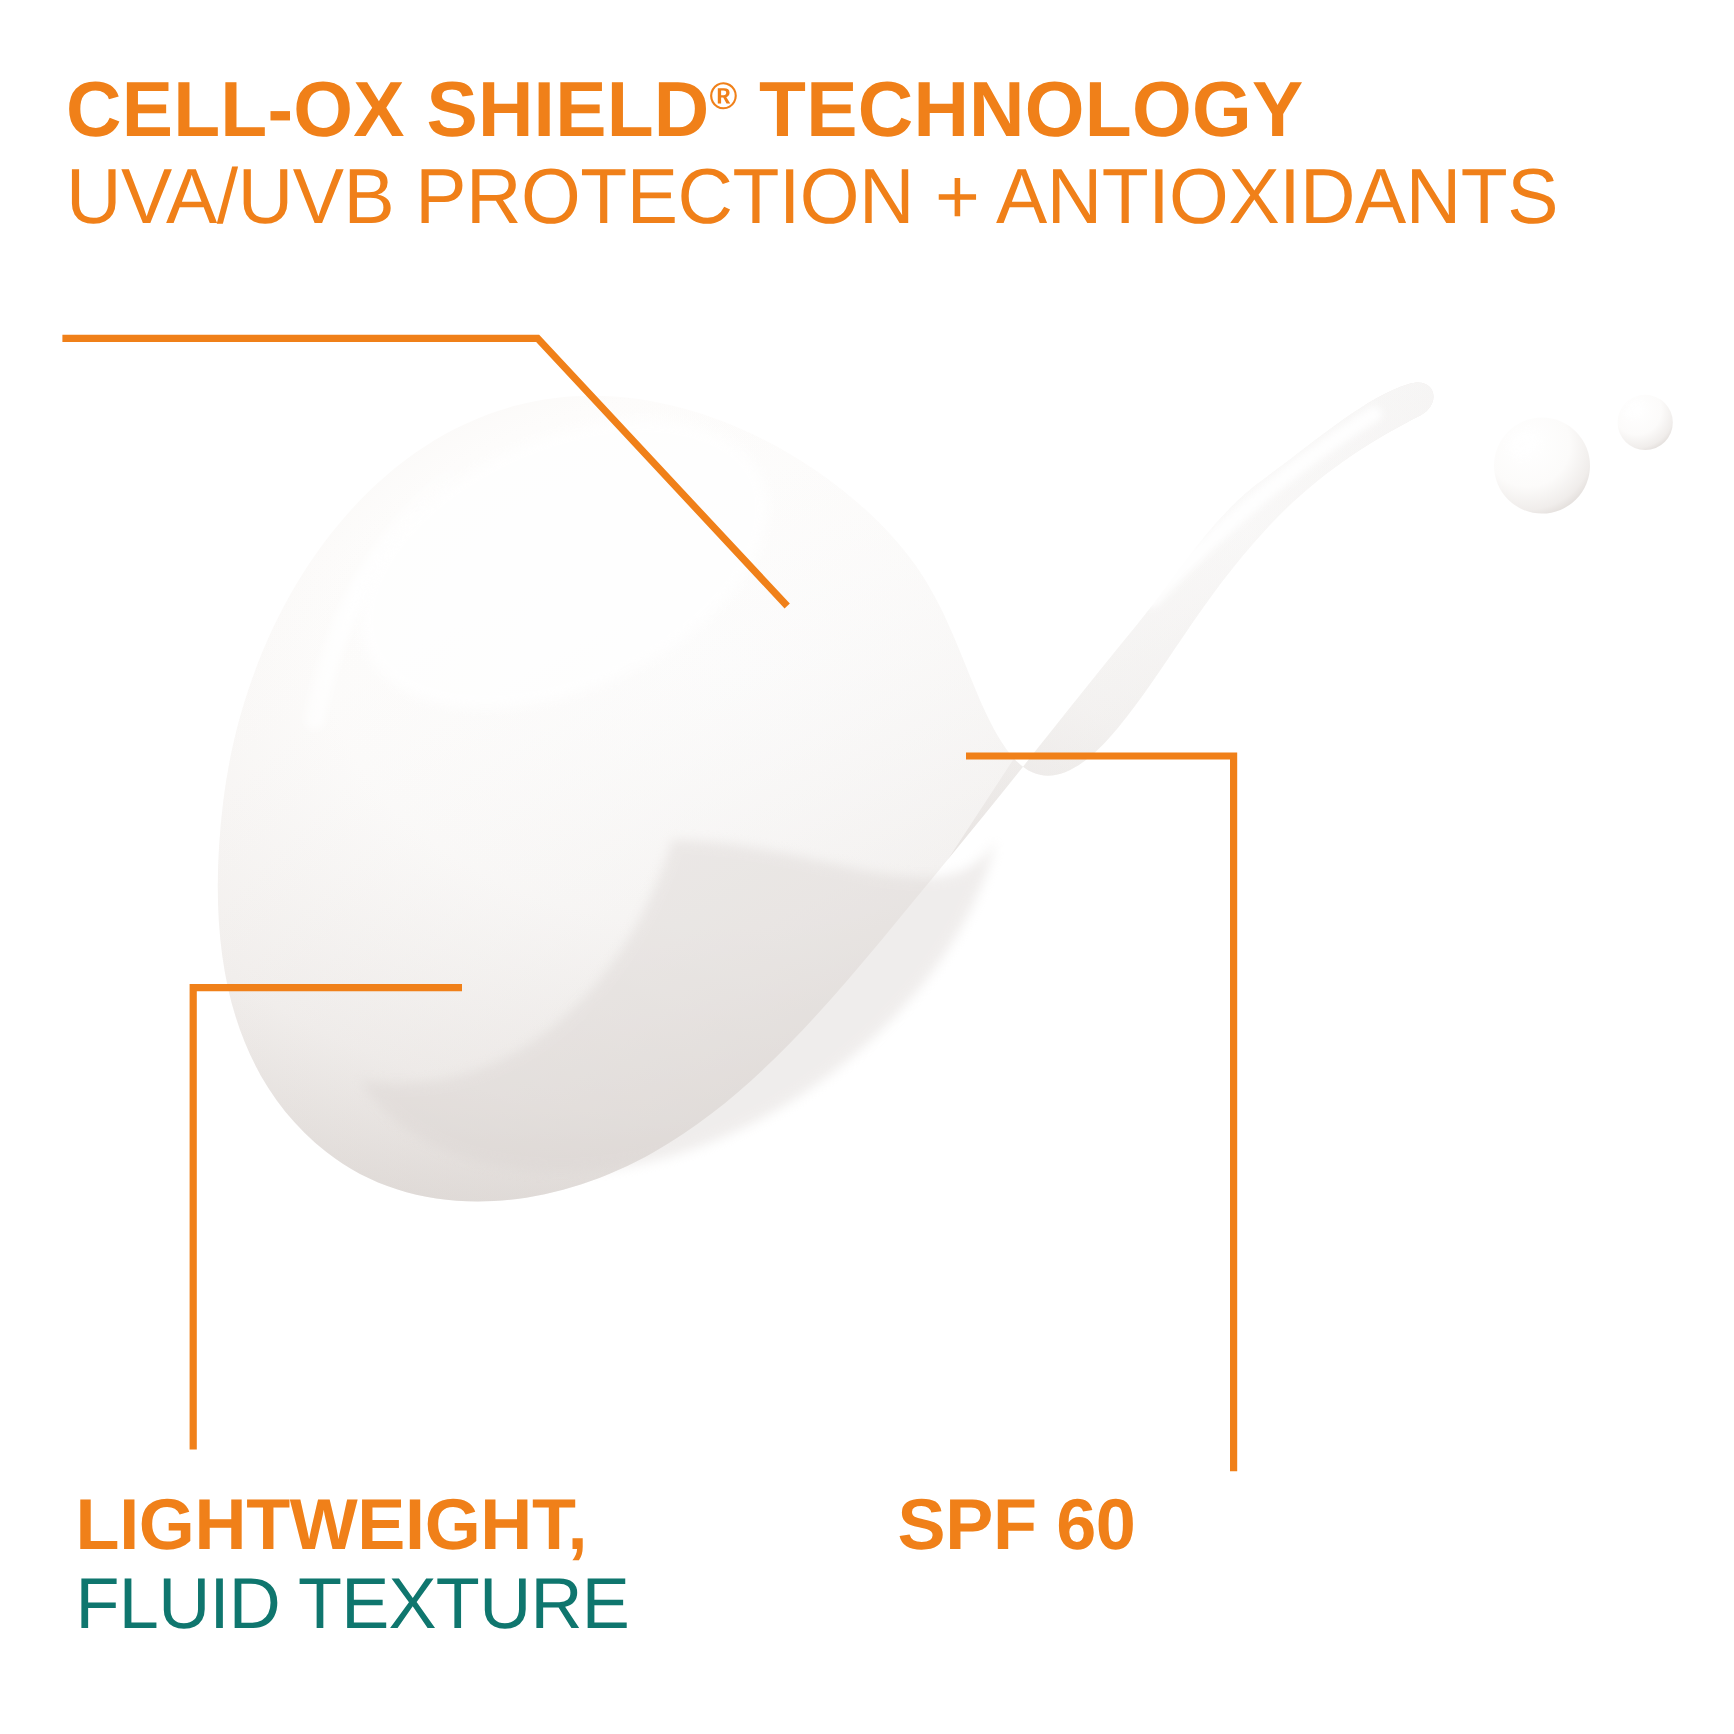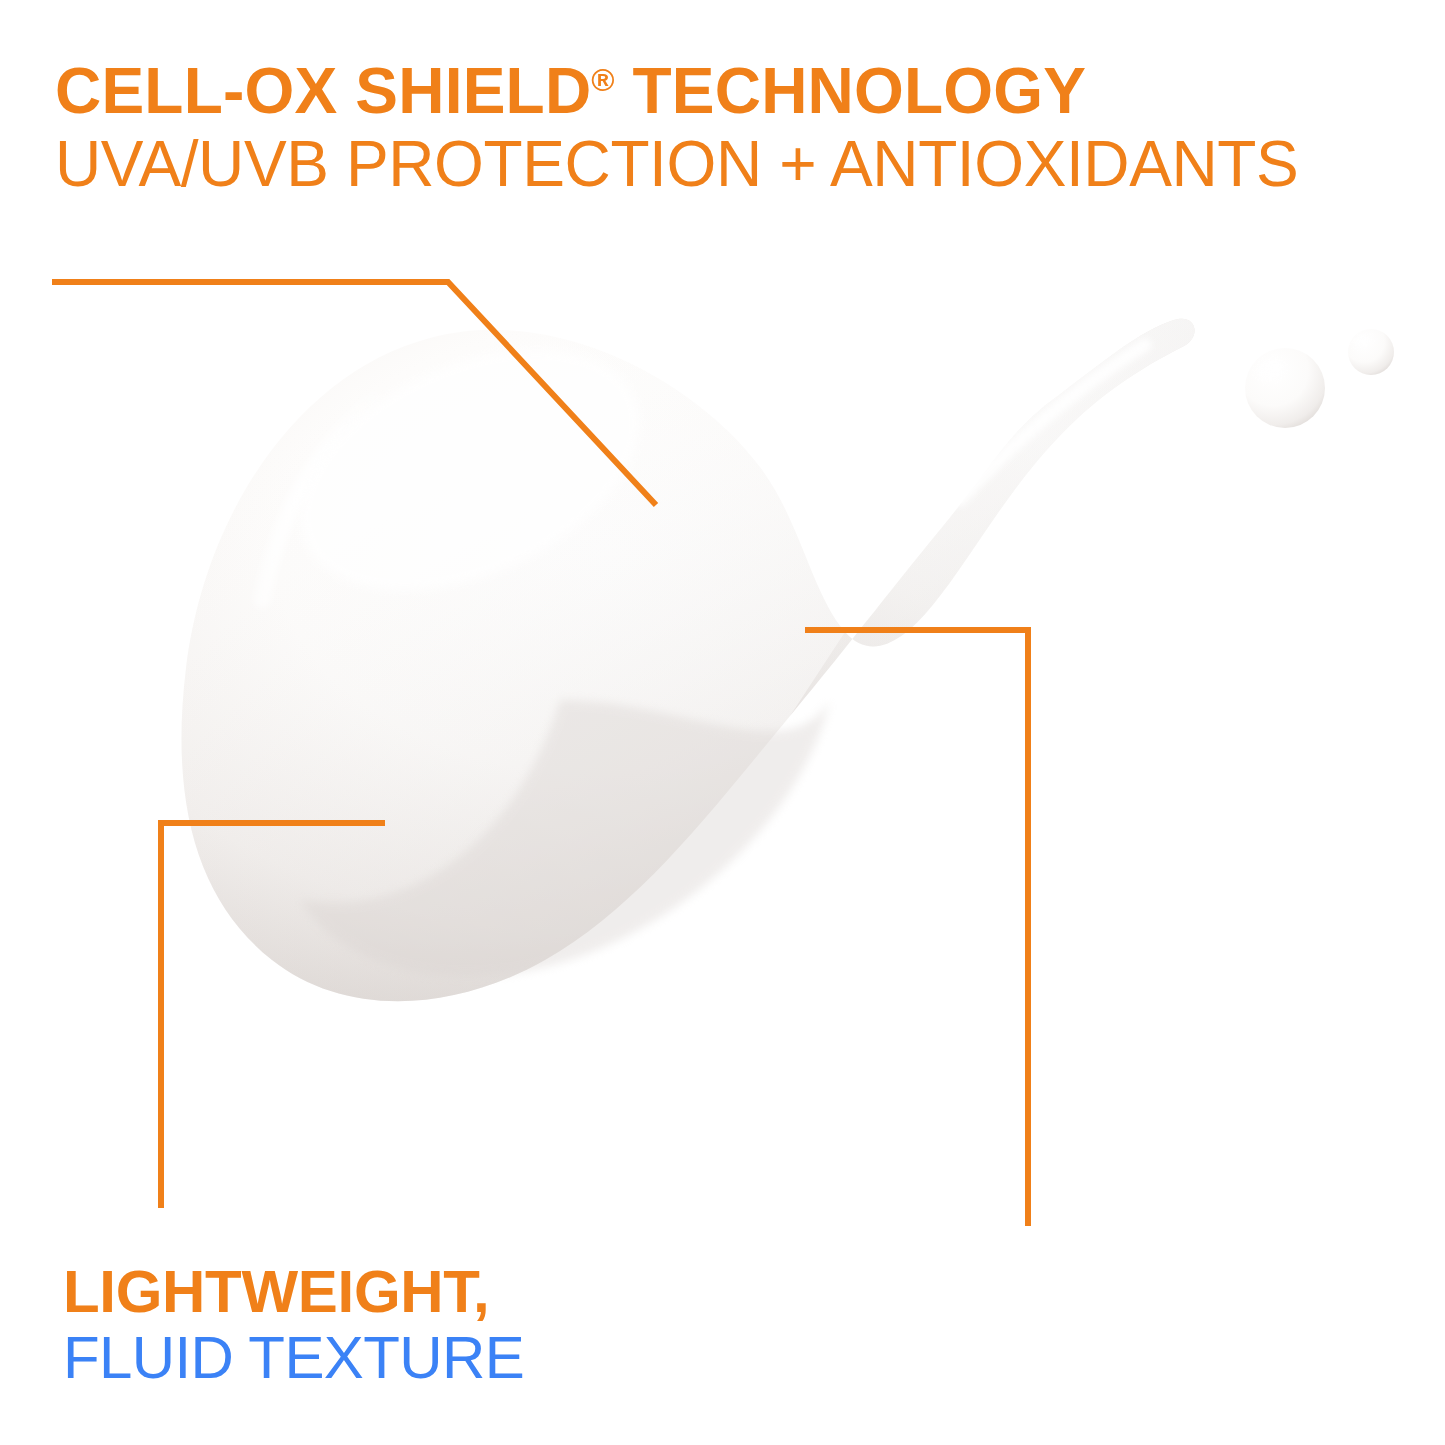--- a/index.html
+++ b/index.html
@@ -60,29 +60,28 @@
   .cap-right { left: 748px; top: 1238px; }
 
   .cap-strong {
     font-family: "Liberation Sans", sans-serif;
     font-weight: 700;
     font-size: 60px;
     line-height: 66px;
     letter-spacing: -0.3px;
     color: #F08019;
     white-space: nowrap;
-    margin-top: 21px;
   }
   .cap-light {
     font-family: "Liberation Sans", sans-serif;
     font-weight: 400;
     font-size: 60px;
     line-height: 66px;
     letter-spacing: -0.6px;
-    color: #3b82f6;
+    color: #0f766e;
     white-space: nowrap;
   }
 
   
   #art {
     position: absolute;
     left: 0;
     top: 0;
     width: 1445px;
     height: 1445px;
@@ -208,15 +207,16 @@
     <div class="hdr-line1"><span>CELL-OX SHIELD</span><span class="reg">®</span><span> TECHNOLOGY</span></div>
     <div class="hdr-line2">UVA/UVB PROTECTION + ANTIOXIDANTS</div>
   </div>
 
   <div class="cap cap-left">
     <div class="cap-strong">LIGHTWEIGHT,</div>
     <div class="cap-light">FLUID TEXTURE</div>
   </div>
 
   <div class="cap cap-right">
+    <div class="cap-strong">SPF 60</div>
   </div>
 
 </div>
 
 </body></html>

